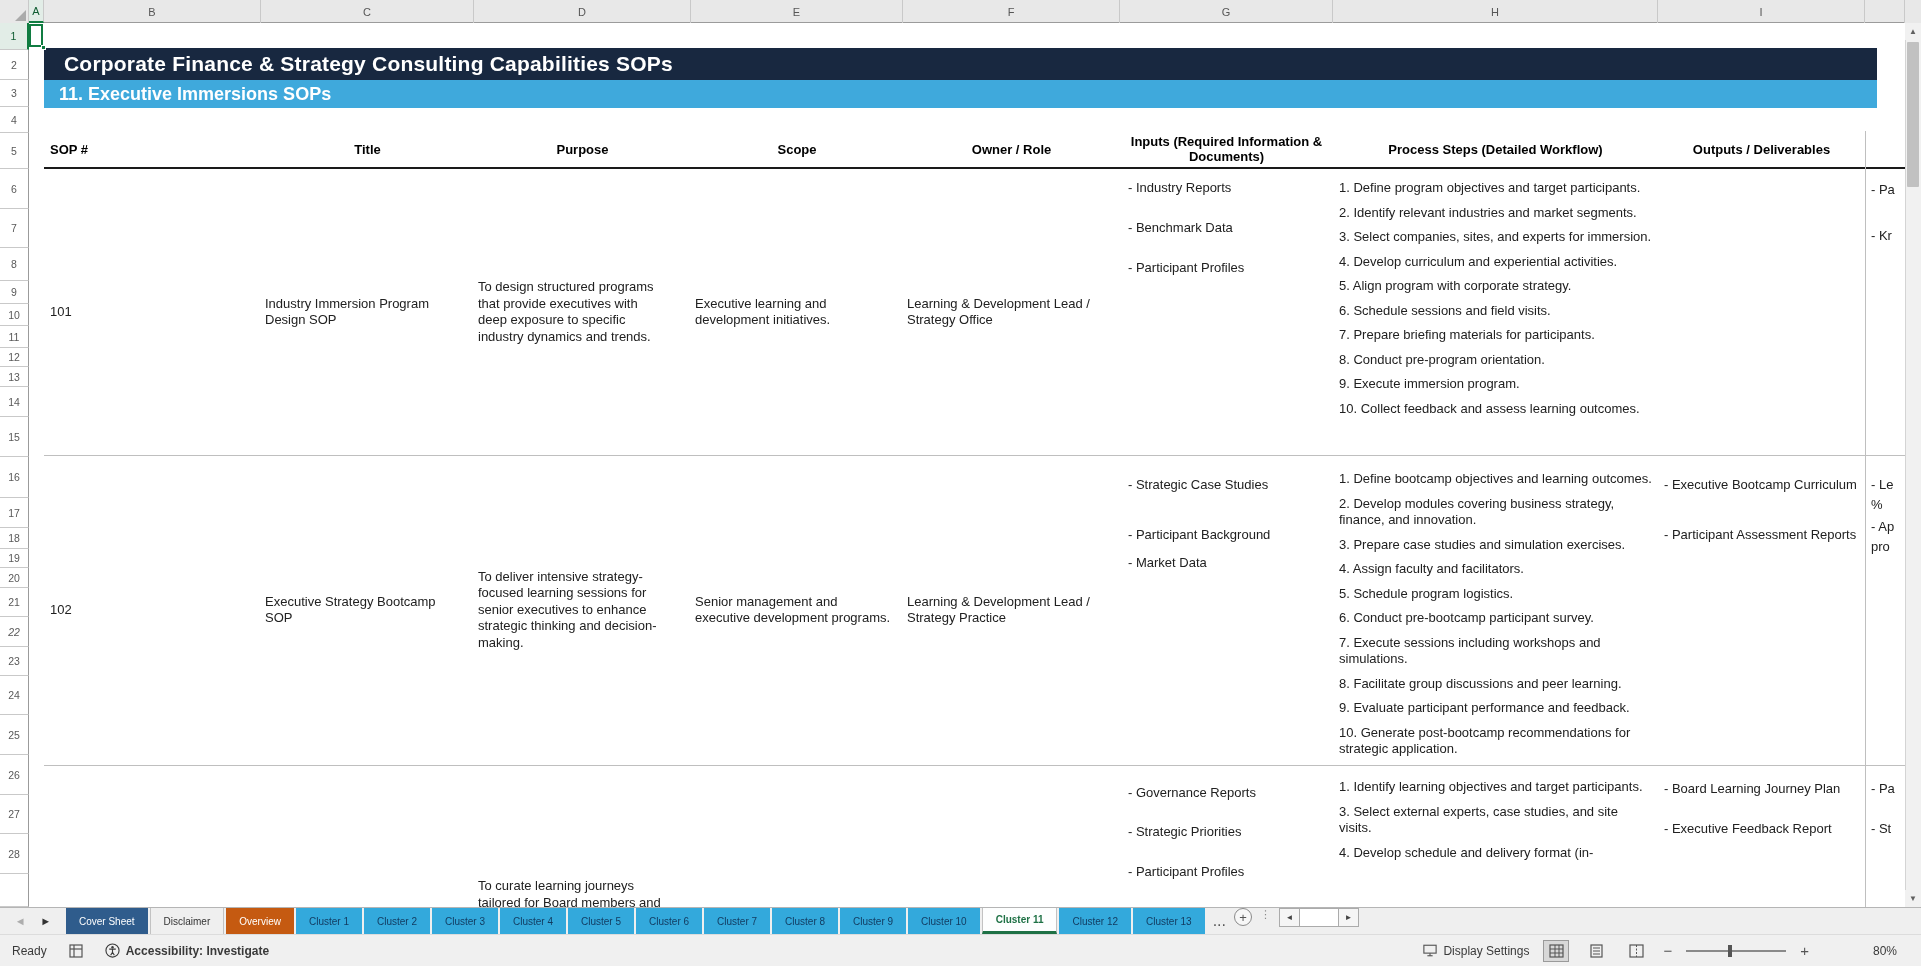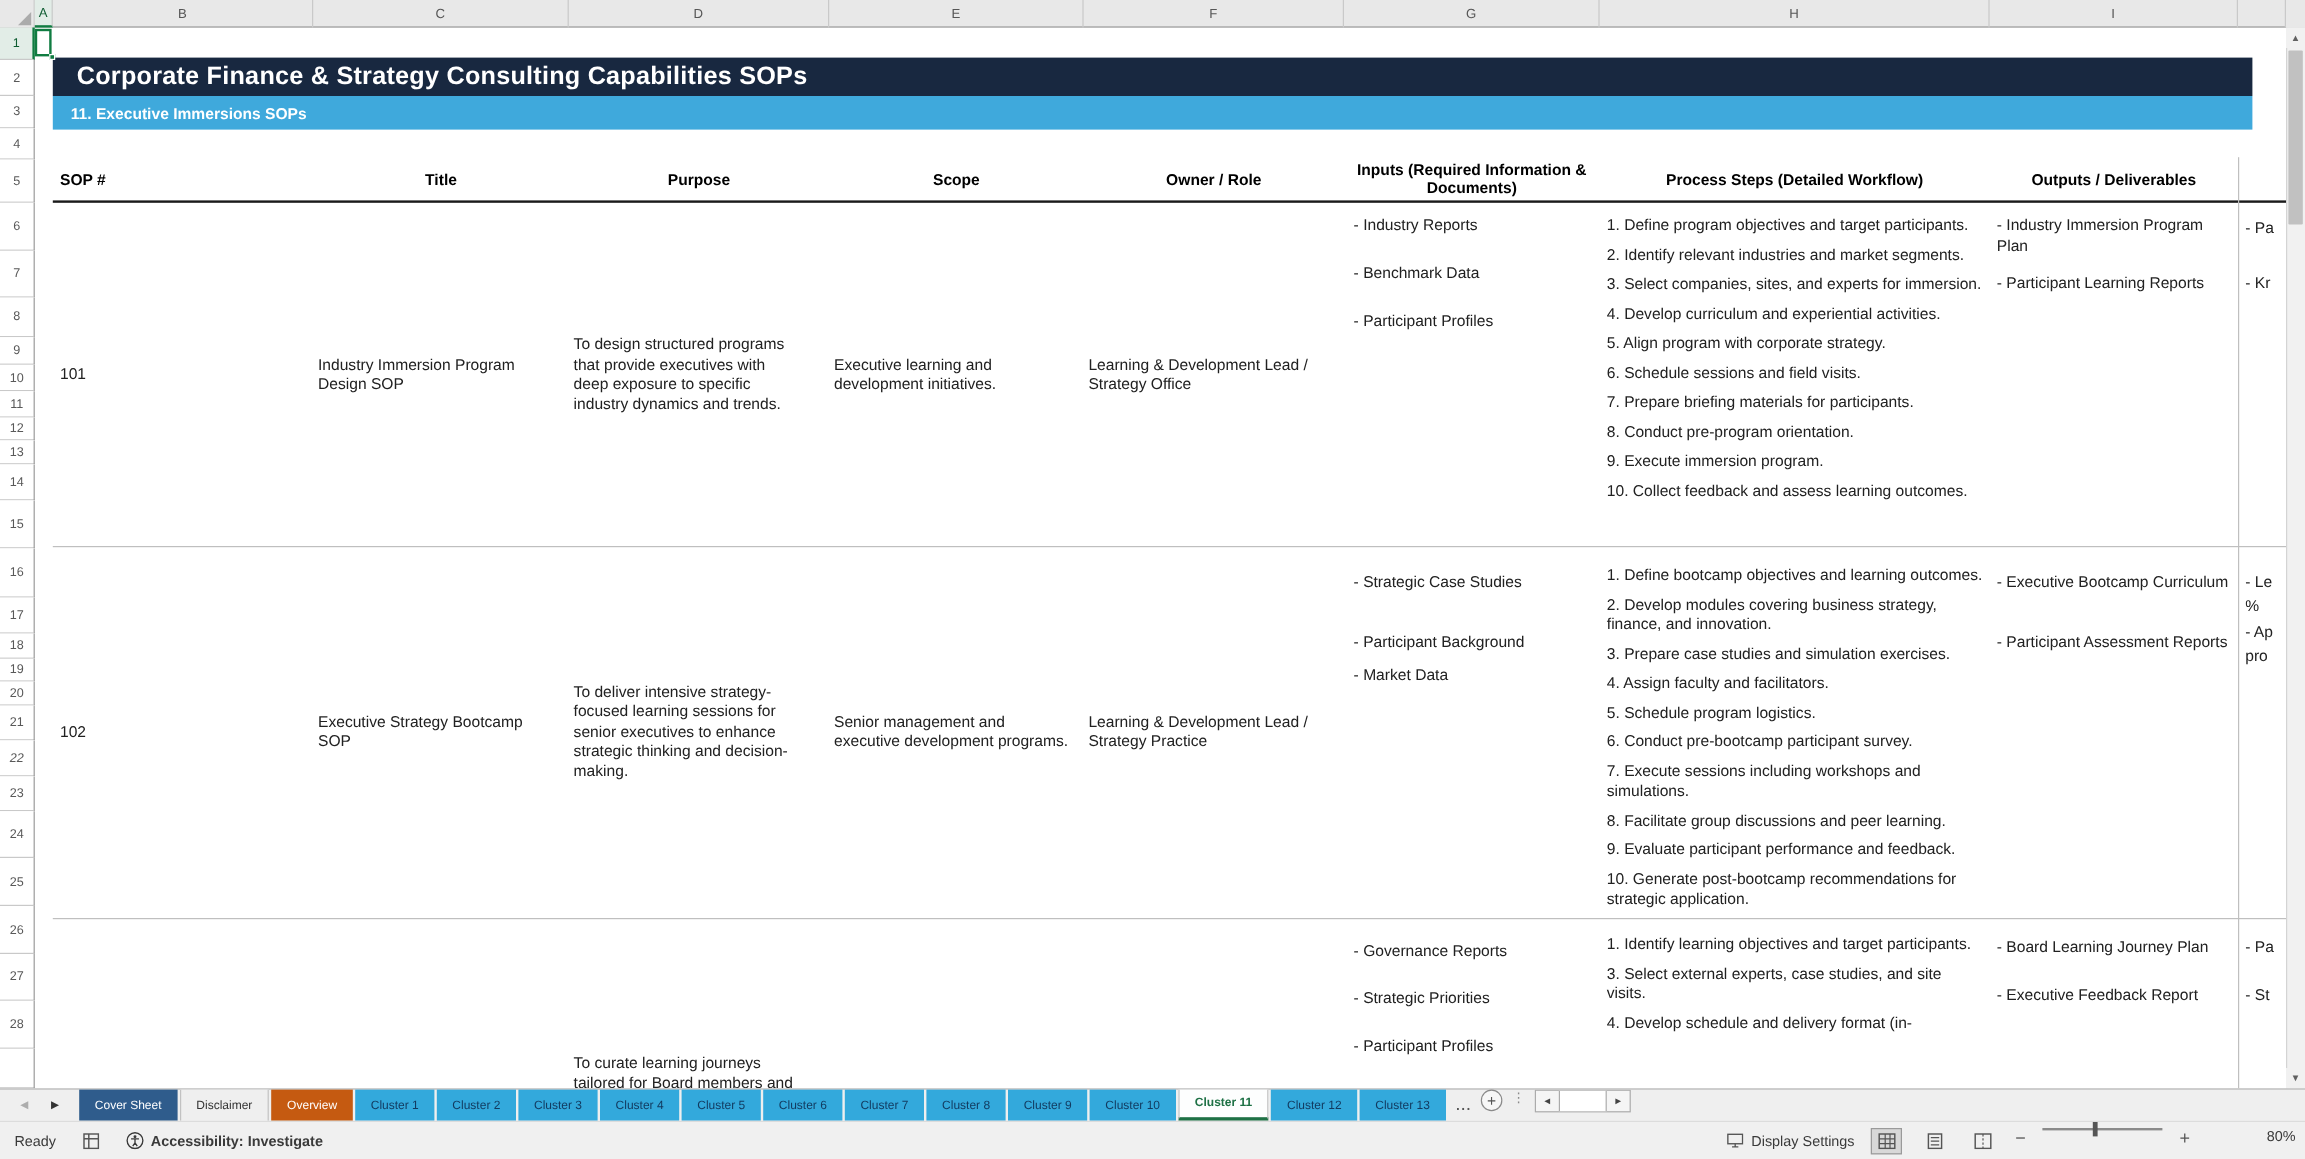--- a/index.html
+++ b/index.html
@@ -16,21 +16,21 @@
   .colcell{top:0;height:23px;display:flex;align-items:center;justify-content:center;
     font-size:11px;color:#565656;border-right:1px solid #C9C9C9;}
   .colcell.sel{border-bottom:2px solid #107C41;background:#E2EDE7;color:#0E5C31;}
   .rowcell{left:0;width:29px;display:flex;align-items:center;justify-content:center;
     font-size:10.5px;color:#595959;border-bottom:1px solid #C9C9C9;border-right:1px solid #9B9B9B;background:#fff;}
   .rowcell.sel{border-right:2px solid #107C41;background:#E2EDE7;color:#0E5C31;}
   
   .band-title{left:44px;top:48px;width:1833px;height:32px;background:#182840;color:#fff;
     display:flex;align-items:center;padding-left:20px;font-size:21px;font-weight:bold;letter-spacing:.2px;}
   .band-sub{left:44px;top:80px;width:1833px;height:28px;background:#3FA9DC;color:#fff;
-    display:flex;align-items:center;padding-left:15px;font-size:13px;font-weight:bold;}
+    display:flex;align-items:center;padding-left:15px;font-size:18px;font-weight:bold;}
   
   .hdrcell{top:131px;height:36px;display:flex;align-items:center;justify-content:center;text-align:center;
     font-size:13px;font-weight:bold;color:#000;line-height:15px;}
   .hdr-left{justify-content:flex-start;text-align:left;}
   .line{background:#BFBFBF;}
   .hline-black{left:44px;top:167px;width:1861px;height:2px;background:#1a1a1a;}
   .datacell{display:flex;flex-direction:column;justify-content:center;
     font-size:13px;color:#212121;line-height:16.5px;}
   .listcell{font-size:13px;color:#212121;line-height:16.5px;}
   .stepp{margin:0 0 8px 0;}
@@ -57,21 +57,21 @@
     justify-content:center;font-size:13px;color:#555;margin:0 8px;background:#F7F7F7;}
   .vdots{color:#8a8a8a;font-size:11px;letter-spacing:0;margin-right:8px;}
   .hscroll{display:flex;align-items:center;border:1px solid #ABABAB;background:#F5F5F5;height:19px;margin-right:4px;}
   .hscroll .hbtn{width:19px;height:100%;display:flex;align-items:center;justify-content:center;font-size:8px;color:#444;}
   .hscroll .hthumb{width:40px;height:100%;background:#fff;border-left:1px solid #ABABAB;border-right:1px solid #ABABAB;}
   
   .statusbar{left:0;top:934px;width:1921px;height:32px;background:#F0F0F0;border-top:1px solid #DCDCDC;
     display:flex;align-items:center;font-size:12px;color:#3A3A3A;}
   .sb-left{display:flex;align-items:center;gap:22px;margin-left:12px;}
   .sb-group{display:flex;align-items:center;gap:6px;}
-  .sb-right{margin-left:auto;display:flex;gap:14px;margin-right:8px;}
+  .sb-right{margin-left:auto;display:flex;align-items:center;gap:14px;margin-right:24px;}
   .viewbtn{width:26px;height:22px;display:flex;align-items:center;justify-content:center;color:#555;}
   .viewbtn.active{background:#D8D8D8;border:1px solid #9a9a9a;}
   .zoomtrack{position:relative;width:100px;height:2px;background:#8a8a8a;}
   .zoomthumb{position:absolute;left:42px;top:-5px;width:4px;height:12px;background:#555;}
   .zoompct{width:38px;text-align:right;margin-left:36px;}
   .selbox{left:29px;top:24px;width:14px;height:23px;border:2px solid #107C41;background:transparent;}
   .selhandle{left:41px;top:45px;width:5px;height:5px;background:#107C41;border:1px solid #fff;}
 </style>
 </head>
 <body>
@@ -181,24 +181,20 @@
           <div class="stepp">2. Identify relevant industries and market segments.</div>
           <div class="stepp">3. Select companies, sites, and experts for immersion.</div>
           <div class="stepp">4. Develop curriculum and experiential activities.</div>
           <div class="stepp">5. Align program with corporate strategy.</div>
           <div class="stepp">6. Schedule sessions and field visits.</div>
           <div class="stepp">7. Prepare briefing materials for participants.</div>
           <div class="stepp">8. Conduct pre-program orientation.</div>
           <div class="stepp">9. Execute immersion program.</div>
           <div class="stepp">10. Collect feedback and assess learning outcomes.</div>
         </div>
-        <div class="listcell" style="position: absolute; left: 1664px; top: 0px; width: 200px; height: 286px;">
-          <div class="positem" style="top: 11px;">- Industry Immersion Program Plan</div>
-          <div class="positem" style="top: 59px;">- Participant Learning Reports</div>
-        </div>
         <div class="listcell" style="position: absolute; left: 1871px; top: 0px; width: 40px; height: 286px;">
           <div class="positem nowrap" style="top: 13px;">- Pa</div>
           <div class="positem nowrap" style="top: 59px;">- Kr</div>
         </div>
       </div>
       <div class="abs" style="left: 0px; top: 455px; width: 1905px; height: 310px; position: absolute;">
         <div class="datacell" style="position: absolute; left: 50px; top: 0px; width: 160px; height: 310px;">102</div>
         <div class="datacell" style="position: absolute; left: 265px; top: 0px; width: 196px; height: 310px;">Executive Strategy Bootcamp SOP</div>
         <div class="datacell" style="position: absolute; left: 478px; top: 0px; width: 192px; height: 310px;">To deliver intensive strategy-focused learning sessions for senior executives to enhance strategic thinking and decision-making.</div>
         <div class="datacell" style="position: absolute; left: 695px; top: 0px; width: 200px; height: 310px;">Senior management and executive development programs.</div>

